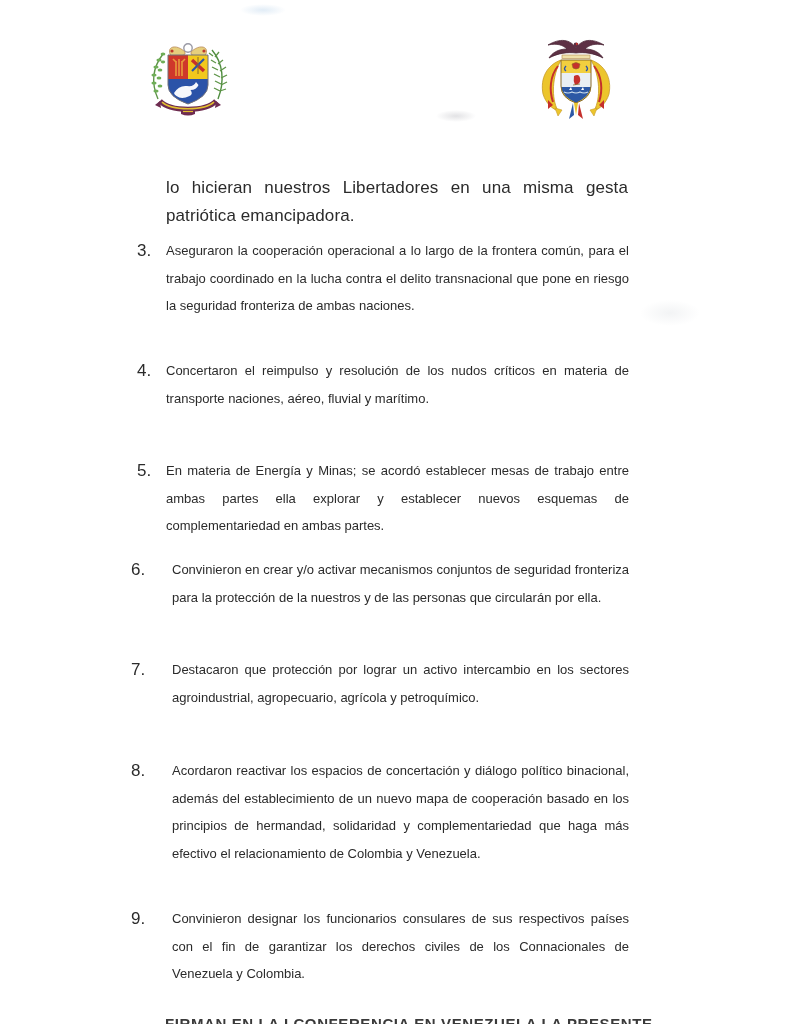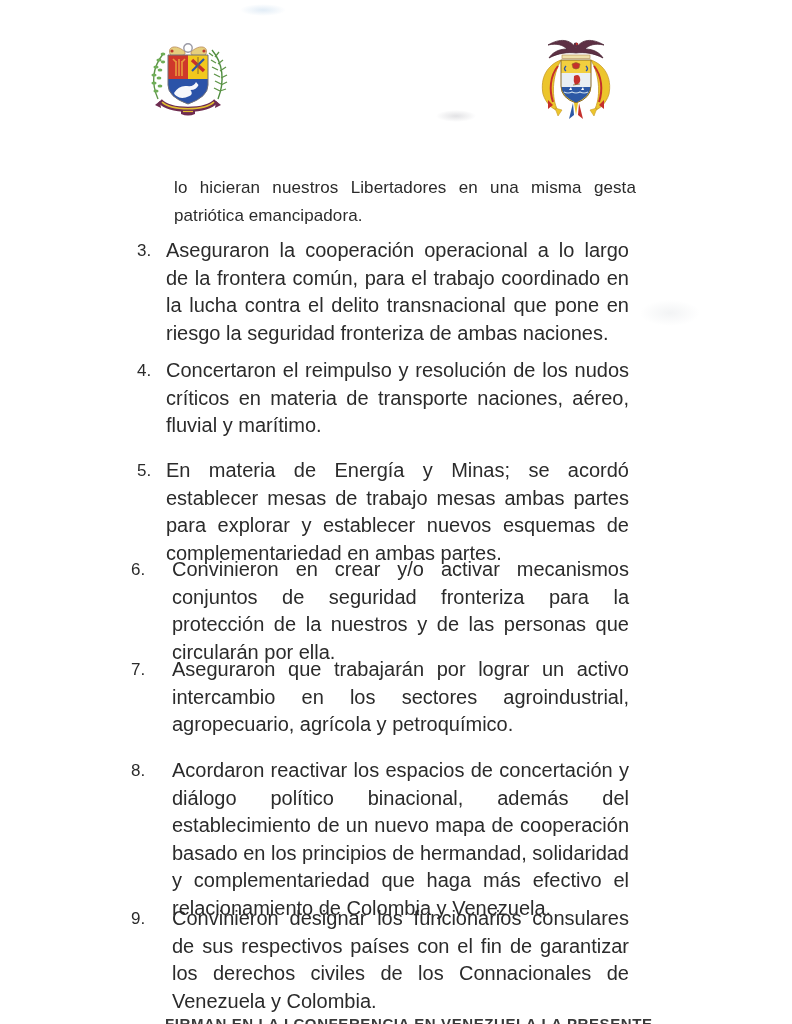--- a/index.html
+++ b/index.html
@@ -22,36 +22,35 @@
     font-size: 17px;
     line-height: 27.5px;
     color: #2b2b2b;
     text-align: justify;
     letter-spacing: 0.1px;
   }
   .intro {
     left: 166px;
     top: 157px;
     width: 462px;
-    margin-left: 8px;
   }
   .list-item {
     position: absolute;
     left: 137px;
     width: 492px;
     display: grid;
     grid-template-columns: 29px 1fr;
   }
   .list-item.wide-gap {
     left: 131px;
     width: 498px;
     grid-template-columns: 41px 1fr;
   }
   .li-num  { font-size: 17px; line-height: 27.5px; text-align: left; }
-  .li-text { font-size: 20px; line-height: 27.5px; text-align: justify; }
+  .li-text { font-size: 13px; line-height: 27.5px; text-align: justify; }
 
   .item-3 { top: 237px; }
   .item-4 { top: 357px; }
   .item-5 { top: 457px; }
   .item-6 { top: 556px; }
   .item-7 { top: 656px; }
   .item-8 { top: 757px; }
   .item-9 { top: 905px; }
 
   
@@ -203,31 +202,31 @@
     <span class="li-text">Aseguraron la cooperación operacional a lo largo de la frontera común, para el trabajo coordinado en la lucha contra el delito transnacional que pone en riesgo la seguridad fronteriza de ambas naciones.</span>
   </div>
 
   <div class="list-item item-4">
     <span class="li-num">4.</span>
     <span class="li-text">Concertaron el reimpulso y resolución de los nudos críticos en materia de transporte naciones, aéreo, fluvial y marítimo.</span>
   </div>
 
   <div class="list-item item-5">
     <span class="li-num">5.</span>
-    <span class="li-text">En materia de Energía y Minas; se acordó establecer mesas de trabajo  mesas ambas partes para explorar y establecer nuevos esquemas de complementariedad en ambas partes.</span>
+    <span class="li-text">En materia de Energía y Minas; se acordó establecer mesas de trabajo  entre ambas partes ella explorar y establecer nuevos esquemas de complementariedad en ambas partes.</span>
   </div>
 
   <div class="list-item wide-gap item-6">
     <span class="li-num">6.</span>
     <span class="li-text">Convinieron en crear y/o activar mecanismos conjuntos de seguridad fronteriza para la protección de la nuestros y de las personas que circularán por ella.</span>
   </div>
 
   <div class="list-item wide-gap item-7">
     <span class="li-num">7.</span>
-    <span class="li-text">Aseguraron que trabajarán por lograr un activo intercambio en los sectores agroindustrial, agropecuario, agrícola y petroquímico.</span>
+    <span class="li-text">Destacaron que protección por lograr un activo intercambio en los sectores agroindustrial, agropecuario, agrícola y petroquímico.</span>
   </div>
 
   <div class="list-item wide-gap item-8">
     <span class="li-num">8.</span>
     <span class="li-text">Acordaron reactivar los espacios de concertación y diálogo político binacional, además del establecimiento de un nuevo mapa de cooperación basado en los principios de hermandad, solidaridad y complementariedad que haga más efectivo el relacionamiento de Colombia y Venezuela.</span>
   </div>
 
   <div class="list-item wide-gap item-9">
     <span class="li-num">9.</span>
     <span class="li-text">Convinieron designar los funcionarios consulares de sus respectivos países con el fin de garantizar los derechos civiles de los Connacionales de Venezuela y Colombia.</span>

